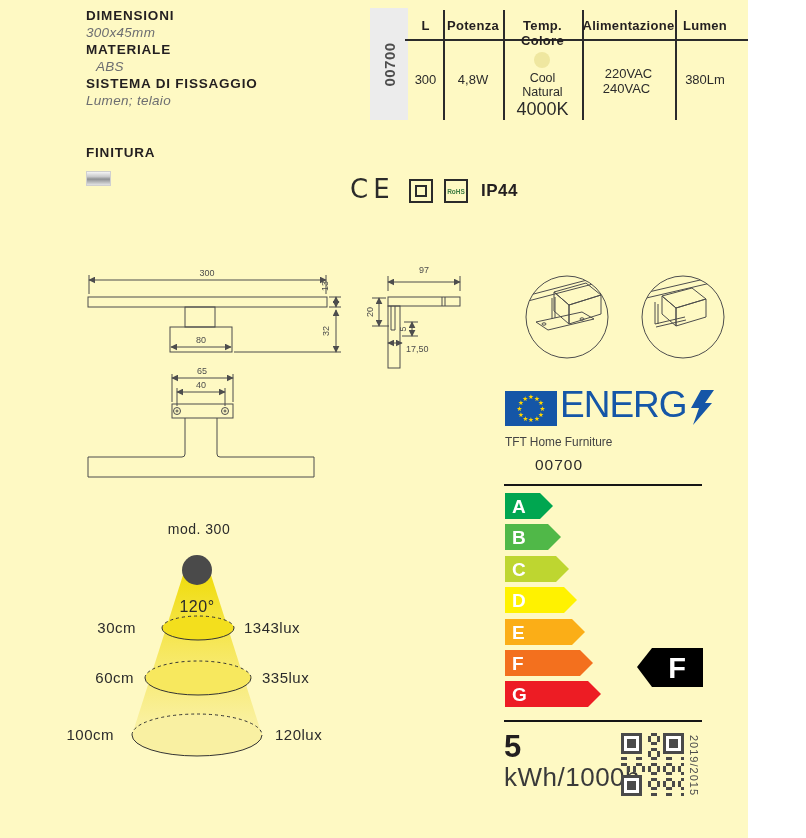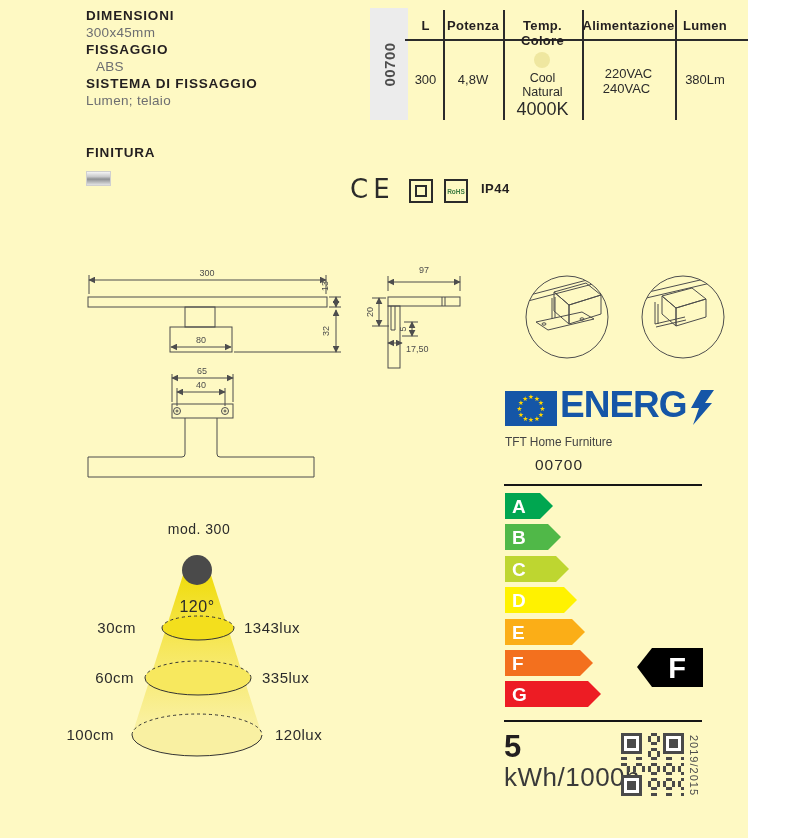--- a/index.html
+++ b/index.html
@@ -1,54 +1,54 @@
 <!DOCTYPE html>
 <html><head>
 <meta charset="utf-8">
 <style>
   html,body{margin:0;padding:0;background:#fff;}
   #sheet{position:relative;width:748px;height:838px;background:#fef9c3;
          font-family:"Liberation Sans",sans-serif;color:#2b2b2b;overflow:hidden;}
   .abs{position:absolute;}
   .speclabel{font-weight:bold;font-size:13.5px;letter-spacing:.8px;color:#231f20;white-space:nowrap;}
-  .specvalue{font-size:13.5px;color:#6d6e71;letter-spacing:.3px;white-space:nowrap;}
+  .specvalue{font-style:italic;font-size:13.5px;color:#6d6e71;letter-spacing:.3px;white-space:nowrap;}
   .swatch{width:23px;height:13px;background:linear-gradient(180deg,#f4f4f4 0%,#c9cacc 35%,#8f9194 55%,#e2e3e4 100%);border:1px solid #d0d0d0;}
   .codebox{width:38px;height:112px;background:#ececec;display:flex;align-items:center;justify-content:center;}
   .codebox span{transform:rotate(-90deg);font-size:15px;font-weight:bold;color:#4d4d4d;letter-spacing:.5px;white-space:nowrap;}
   .th{font-weight:bold;font-size:13px;text-align:center;color:#231f20;letter-spacing:.3px;}
   .td{font-size:13px;text-align:center;color:#2b2b2b;}
   .vline{width:2px;background:#2b2b2b;}
   .hline{height:2px;background:#2b2b2b;}
   .dot{width:16px;height:16px;border-radius:50%;}
   .ce{font-family:"DejaVu Sans",sans-serif;font-size:26px;font-weight:500;letter-spacing:5px;color:#2b2b2b;}
   .sq2{width:20px;height:20px;border:2px solid #2b2b2b;display:flex;align-items:center;justify-content:center;}
   .sq2 div{width:8px;height:8px;border:2px solid #2b2b2b;}
   .rohs{width:20px;height:20px;border:2px solid #2b2b2b;display:flex;align-items:center;justify-content:center;}
   .rohs span{font-size:6.5px;font-weight:bold;color:#3f7d44;letter-spacing:0;}
-  .ip{font-size:13px;font-weight:bold;color:#231f20;letter-spacing:.5px;}
+  .ip{font-size:17px;font-weight:bold;color:#231f20;letter-spacing:.5px;}
   .dim{font-size:9px;fill:#4d4d4d;font-family:"Liberation Sans",sans-serif;}
   .draw{stroke:#4d4d4d;fill:none;stroke-width:1;}
-  .energ{font-size:37px;font-weight:bold;letter-spacing:-1px;white-space:nowrap;}
+  .energ{font-size:37px;font-weight:normal;letter-spacing:-1px;white-space:nowrap;}
   .brand{font-size:13.5px;color:#444;transform:scaleX(.88);transform-origin:left;white-space:nowrap;}
   .model{font-size:15.5px;letter-spacing:1px;color:#2b2b2b;}
   .eline{height:2px;background:#161616;}
   .cls{fill:#fff;font-size:19px;font-weight:bold;font-family:"Liberation Sans",sans-serif;}
   .big5{font-size:31px;font-weight:bold;color:#231f20;}
   .unit{font-size:26px;color:#3a3a3a;letter-spacing:.5px;}
   .reg{writing-mode:vertical-rl;font-size:11px;color:#4d4d4d;letter-spacing:1px;}
   .ph{font-size:15px;fill:#2b2b2b;font-family:"Liberation Sans",sans-serif;letter-spacing:.5px;}
 </style>
 </head>
 <body>
 
 <div id="sheet">
 
   <div class="abs speclabel" style="left:86px;top:8px">DIMENSIONI</div>
   <div class="abs specvalue" style="left:86px;top:25px">300x45mm</div>
-  <div class="abs speclabel" style="left:86px;top:42px">FISSAGGIO</div>
+  <div class="abs speclabel" style="left:86px;top:42px">MATERIALE</div>
   <div class="abs specvalue" style="left:96px;top:59px">ABS</div>
   <div class="abs speclabel" style="left:86px;top:76px">SISTEMA DI FISSAGGIO</div>
   <div class="abs specvalue" style="left:86px;top:93px">Lumen; telaio</div>
   <div class="abs speclabel" style="left:86px;top:145px">FINITURA</div>
   <div class="abs swatch" style="left:86px;top:171px"></div>
 
   <div class="abs codebox" style="left:370px;top:8px">
     <span>00700</span>
   </div>
 

